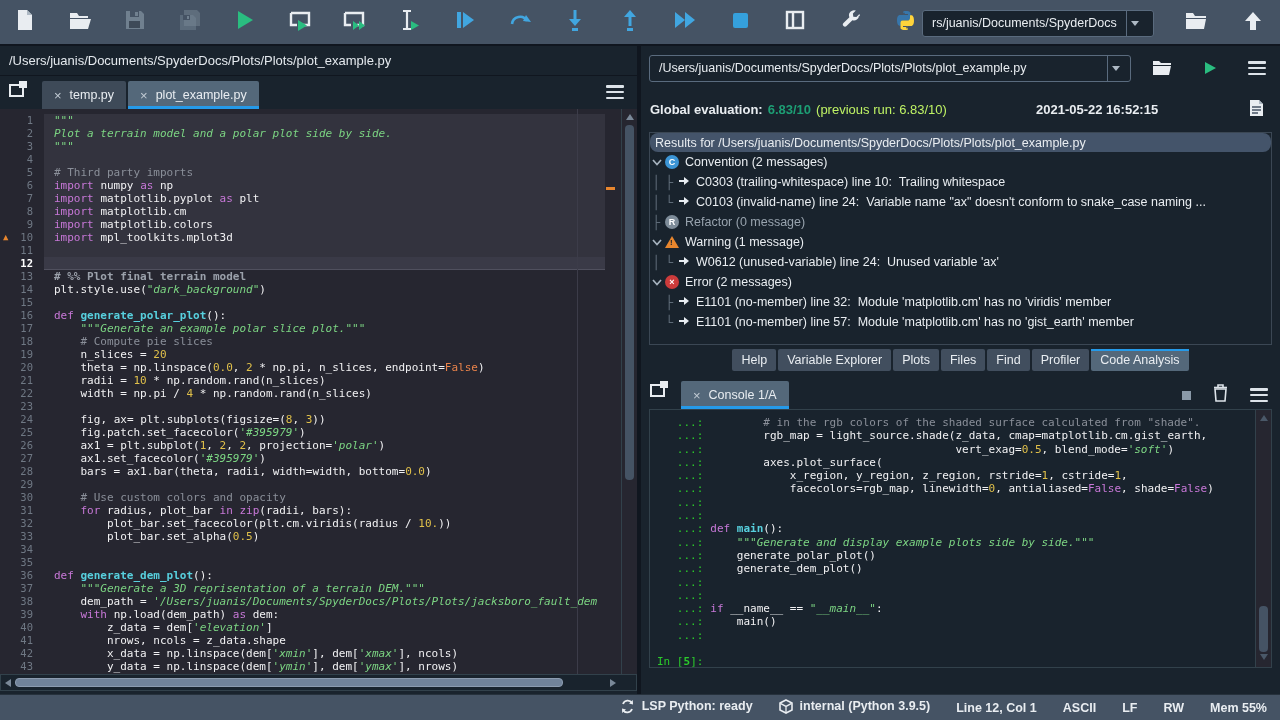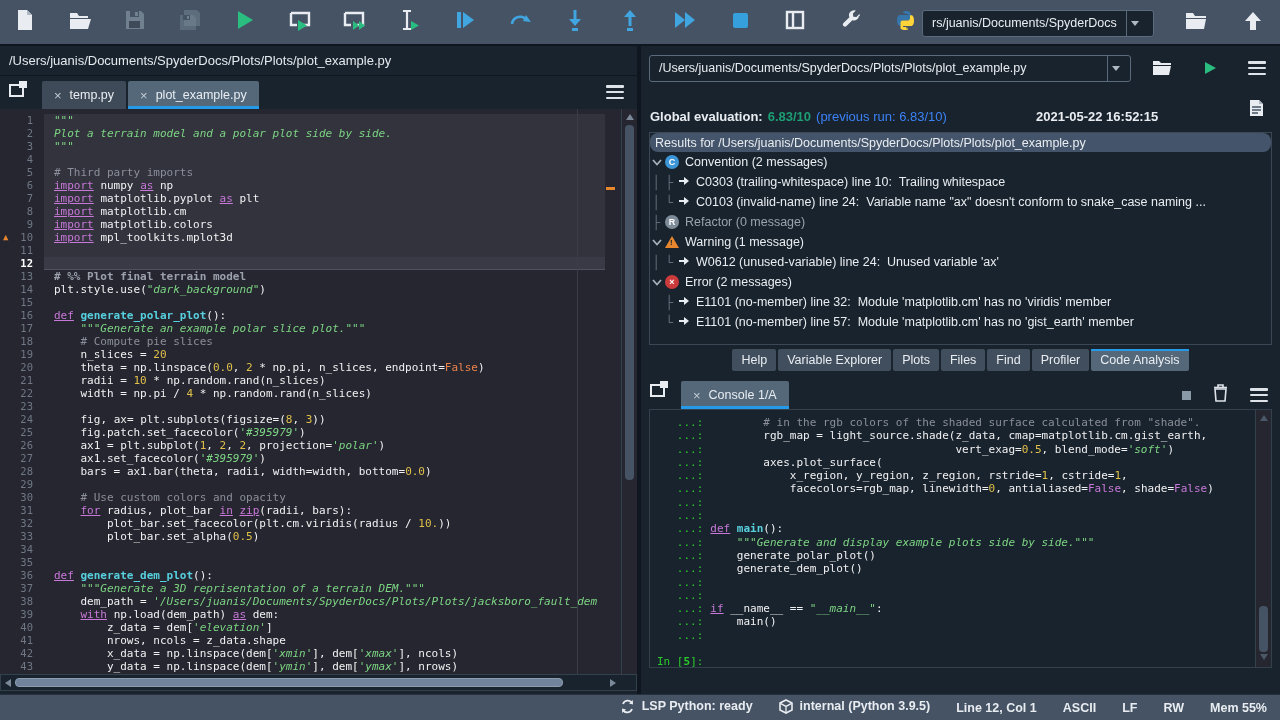--- a/index.html
+++ b/index.html
@@ -62,43 +62,43 @@
   .sb-thumb { width:9px; margin:0 auto; border-radius:4px; background:#455364; }
   #hscroll { position:absolute; left:0; top:628px; width:637px; height:17px; background:#19232D;
              border:1px solid #32414B; display:flex; align-items:center; }
   #hscroll .left-a { width:0;height:0;border-top:4px solid transparent;border-bottom:4px solid transparent;
                      border-right:6px solid #7A8898; margin:0 4px; }
   #hscroll .right-a { width:0;height:0;border-top:4px solid transparent;border-bottom:4px solid transparent;
                       border-left:6px solid #7A8898; margin-left:auto; margin-right:20px; }
   #h-thumb { width:548px; height:9px; border-radius:4px; background:#71839A; border:1px solid #8C9CB0; }
 
   
-  .tok-k { color:#C878D8;text-decoration:underline; } .tok-d { color:#57D0DE; font-weight:bold; }
+  .tok-k { color:#C878D8; } .tok-d { color:#57D0DE; font-weight:bold; }
   .tok-s { color:#7CD583; font-style:italic; } .tok-c { color:#8A8F99; }
   .tok-cc { color:#9BA1AB; font-weight:bold; } .tok-n { color:#E0C04A; }
   .tok-b { color:#E8824A; } .tok-t { color:#F1F1F3; }
   .console-code .tok-b { color:#C878D8; }
 
   
   #splitter { position:absolute; left:637px; top:46px; width:4px; height:648px; background:#10161F; }
 
   
   #right-pane { position:absolute; left:641px; top:46px; width:639px; height:648px; background:#19232D; }
   #an-header { position:absolute; left:0; top:0; width:639px; height:44px; display:flex; align-items:center; }
   #an-combo { margin-left:8px; width:482px; }
   #an-combo .val { width:457px; }
   .icon-btn { width:26px; height:26px; display:flex; align-items:center; justify-content:center; }
   #an-open { margin-left:18px; } #an-run { margin-left:22px; }
   #an-ham { margin-left:auto; margin-right:14px; }
 
-  #an-eval { position:absolute; left:0; top:48px; width:639px; height:30px; display:flex; align-items:flex-end;
+  #an-eval { position:absolute; left:0; top:48px; width:639px; height:30px; display:flex; align-items:center;
              font-size:13px; }
   #an-eval .lbl { font-weight:bold; margin-left:9px; }
   #an-eval .score { color:#1D9E74; font-weight:bold; margin-left:5px; }
-  #an-eval .prev { margin-left:5px; color:#3b82f6; }
+  #an-eval .prev { margin-left:5px; color:#bef264; }
   #an-eval .ts { font-weight:bold; position:absolute; left:395px; }
   #an-eval .doc { position:absolute; right:16px; top:5px; }
 
   #an-tree { position:absolute; left:8px; top:86px; width:623px; height:213px;
              border:1px solid #3B4754; background:#19232D; font-size:12.5px; overflow:hidden; }
   .tree-row { height:20px; display:flex; align-items:center; white-space:pre;border-radius:8px; }
   .tree-row.hdr { height:19px; background:#44546A; padding-left:5px; }
   .guide { font:13px "DejaVu Sans Mono",monospace; color:#5E6B78; width:13px; text-align:center; flex:0 0 13px; }
   .badge { width:14px; height:14px; border-radius:50%; color:#FFF; font-size:9px; font-weight:bold;
            display:flex; align-items:center; justify-content:center; margin:0 6px 0 2px; flex:0 0 14px; }

